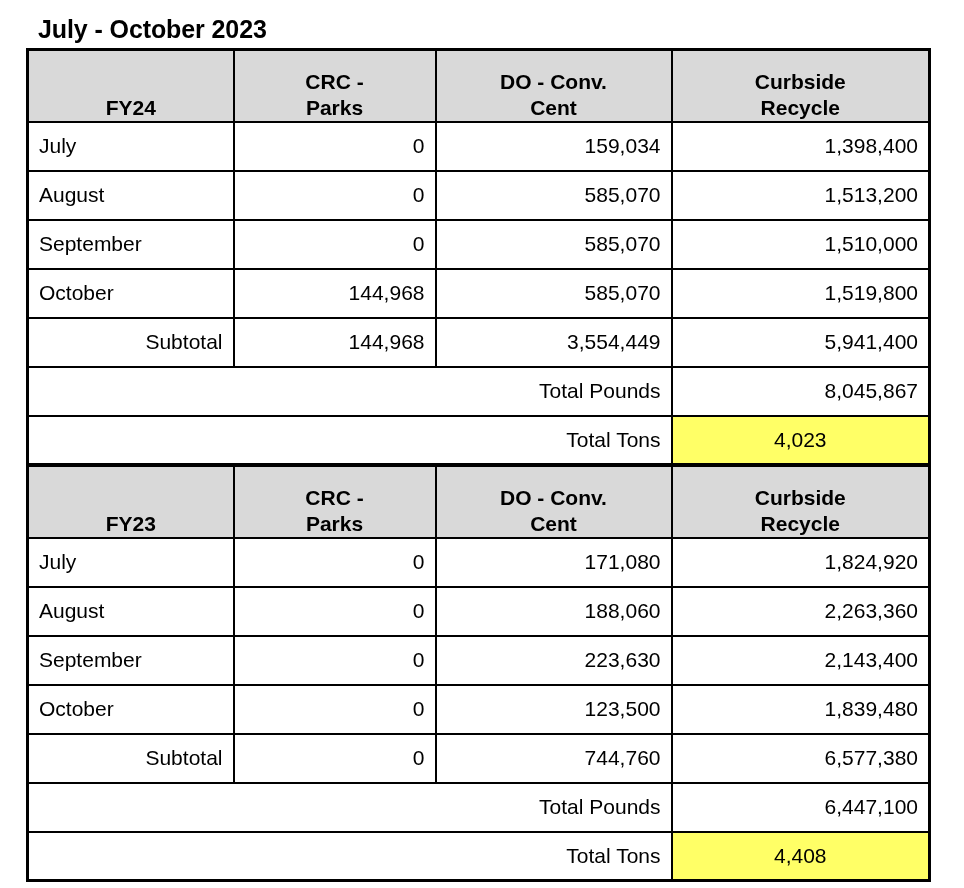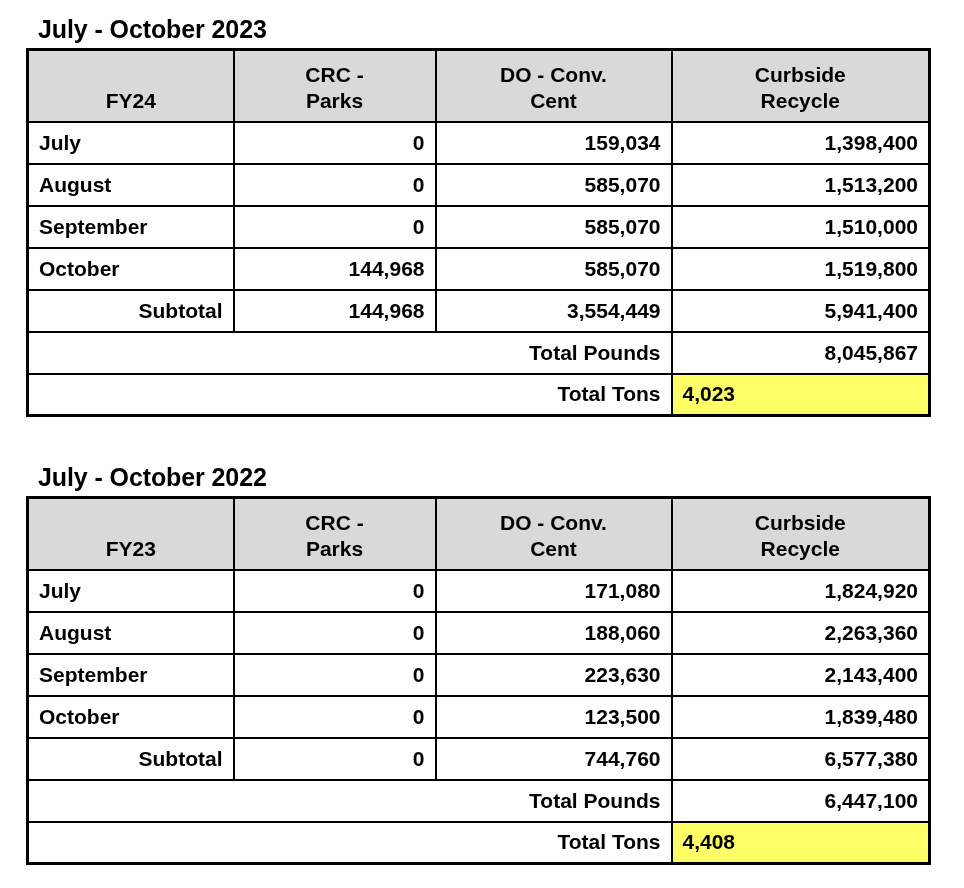--- a/index.html
+++ b/index.html
@@ -47,52 +47,52 @@
   }
   table.data-table col.c-month  { width: 206px; }
   table.data-table col.c-crc    { width: 202px; }
   table.data-table col.c-do     { width: 236px; }
   table.data-table col.c-curb   { width: 258px; }
 
   table.data-table td,
   table.data-table th {
     border: 2px solid #000000;
     font-size: 21px;
-    font-weight: bold;
+    font-weight: normal;
     padding: 0 10px;
-    height: 42px;
+    height: 49px;
     box-sizing: border-box;
     vertical-align: middle;
     white-space: nowrap;
     overflow: hidden;
   }
 
   
   table.data-table thead th {
     background: #d9d9d9;
     font-weight: bold;
     height: 72px;
     vertical-align: bottom;
-    padding-bottom: 7px;
+    padding-bottom: 0;
     text-align: center;
     line-height: 26px;
   }
   table.data-table thead th.hdr-fy {
     text-align: center;
   }
   .hdr-two-line {
     display: block;
   }
 
   
   td.month-label   { text-align: left; }
   td.subtotal-label{ text-align: right; padding-right: 14px; }
   td.num           { text-align: right; padding-right: 14px; }
   td.total-label   { text-align: right; }
-  td.highlight     { background: #ffff66; text-align: left; padding-right: 14px; }
+  td.highlight     { background: #ffff66; text-align: center; padding-right: 14px; }
 </style>
 </head>
 <body>
 
 <div class="page">
 
   <section class="block" id="block-fy24">
     <h2 class="block-title">July - October 2023</h2>
     <table class="data-table">
       <colgroup>
@@ -157,21 +157,20 @@
         </tr>
         <tr>
           <td class="total-label" colspan="3">Total Tons</td>
           <td class="highlight">4,023</td>
         </tr>
       </tbody>
     </table>
   </section>
 
   <section class="block" id="block-fy23">
-    <h2 class="block-title">July - October 2022</h2>
     <table class="data-table">
       <colgroup>
         <col class="c-month">
           <col class="c-crc">
           <col class="c-do">
           <col class="c-curb">
       </colgroup>
       <thead>
         <tr>
           <th class="hdr-fy">

